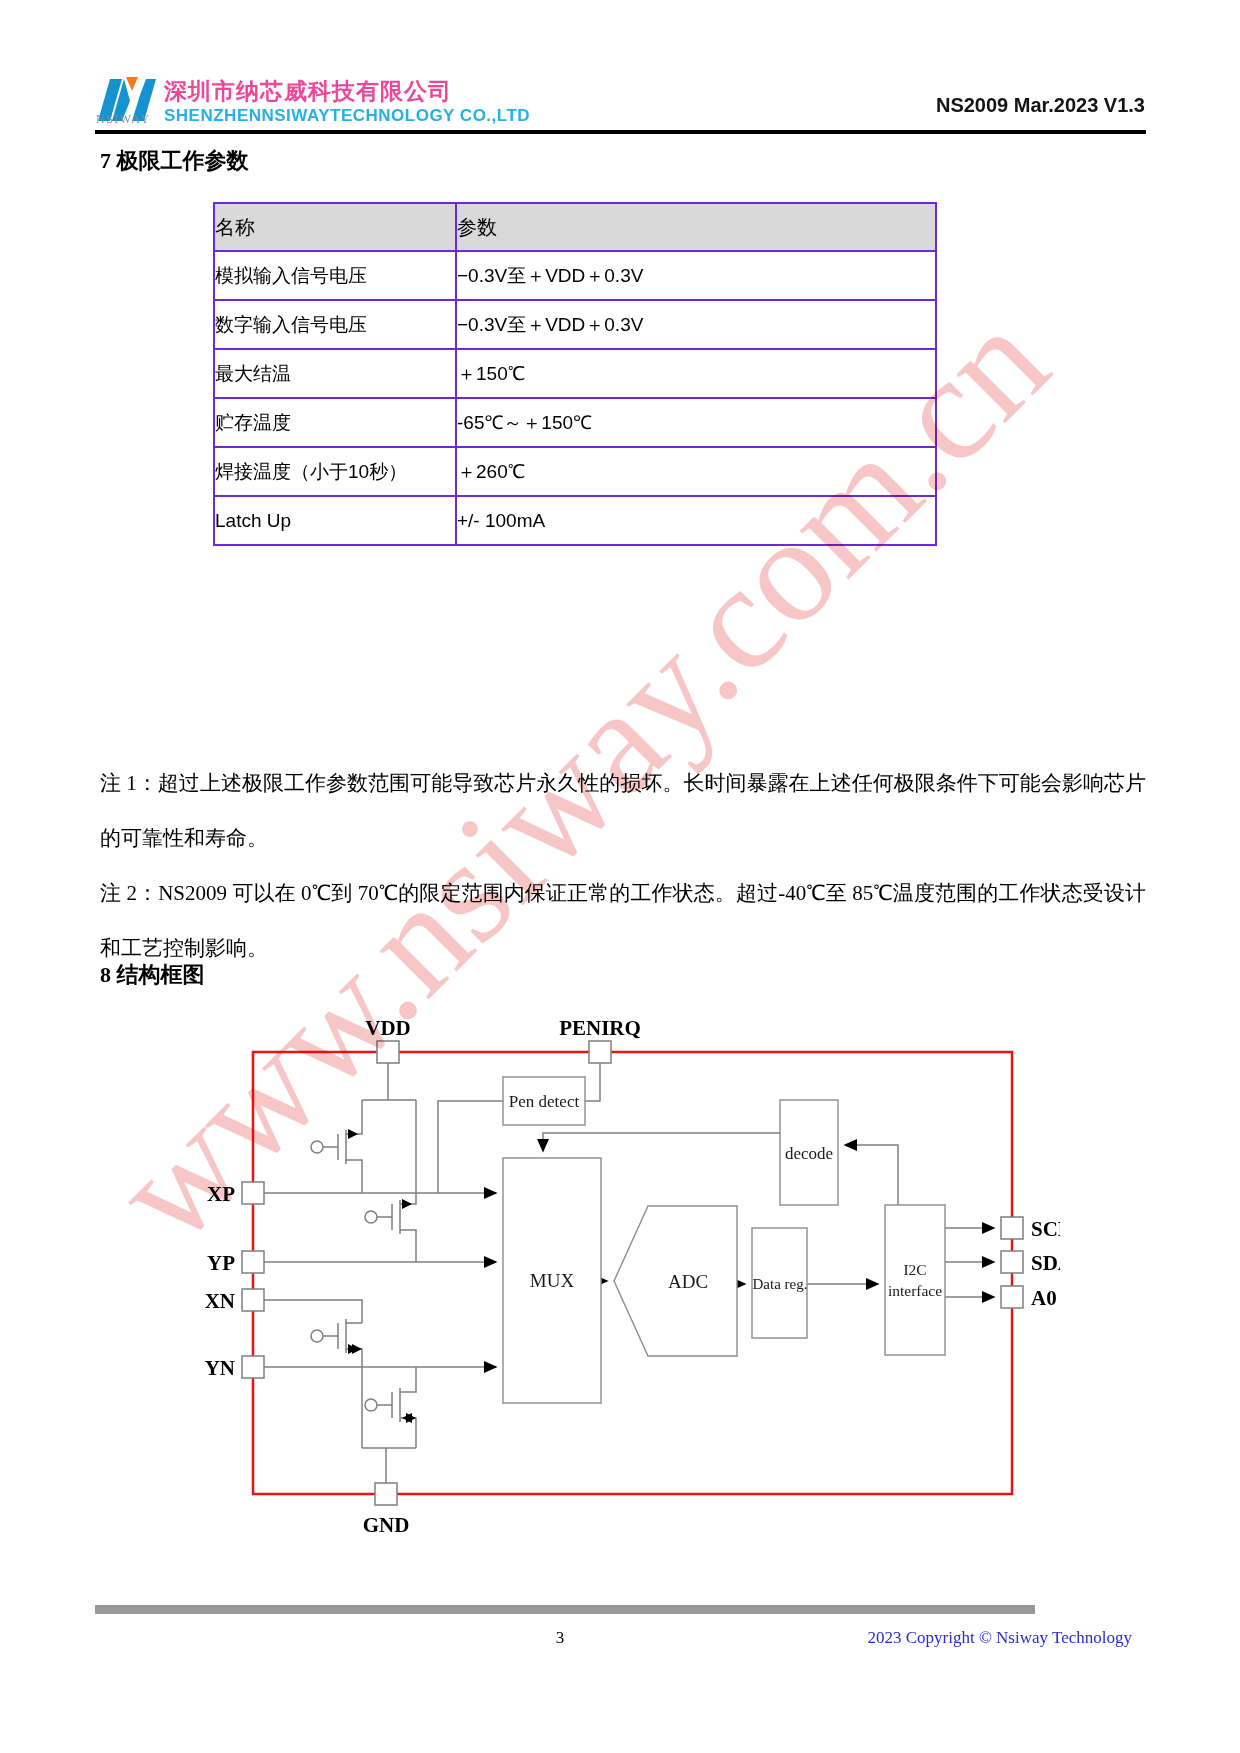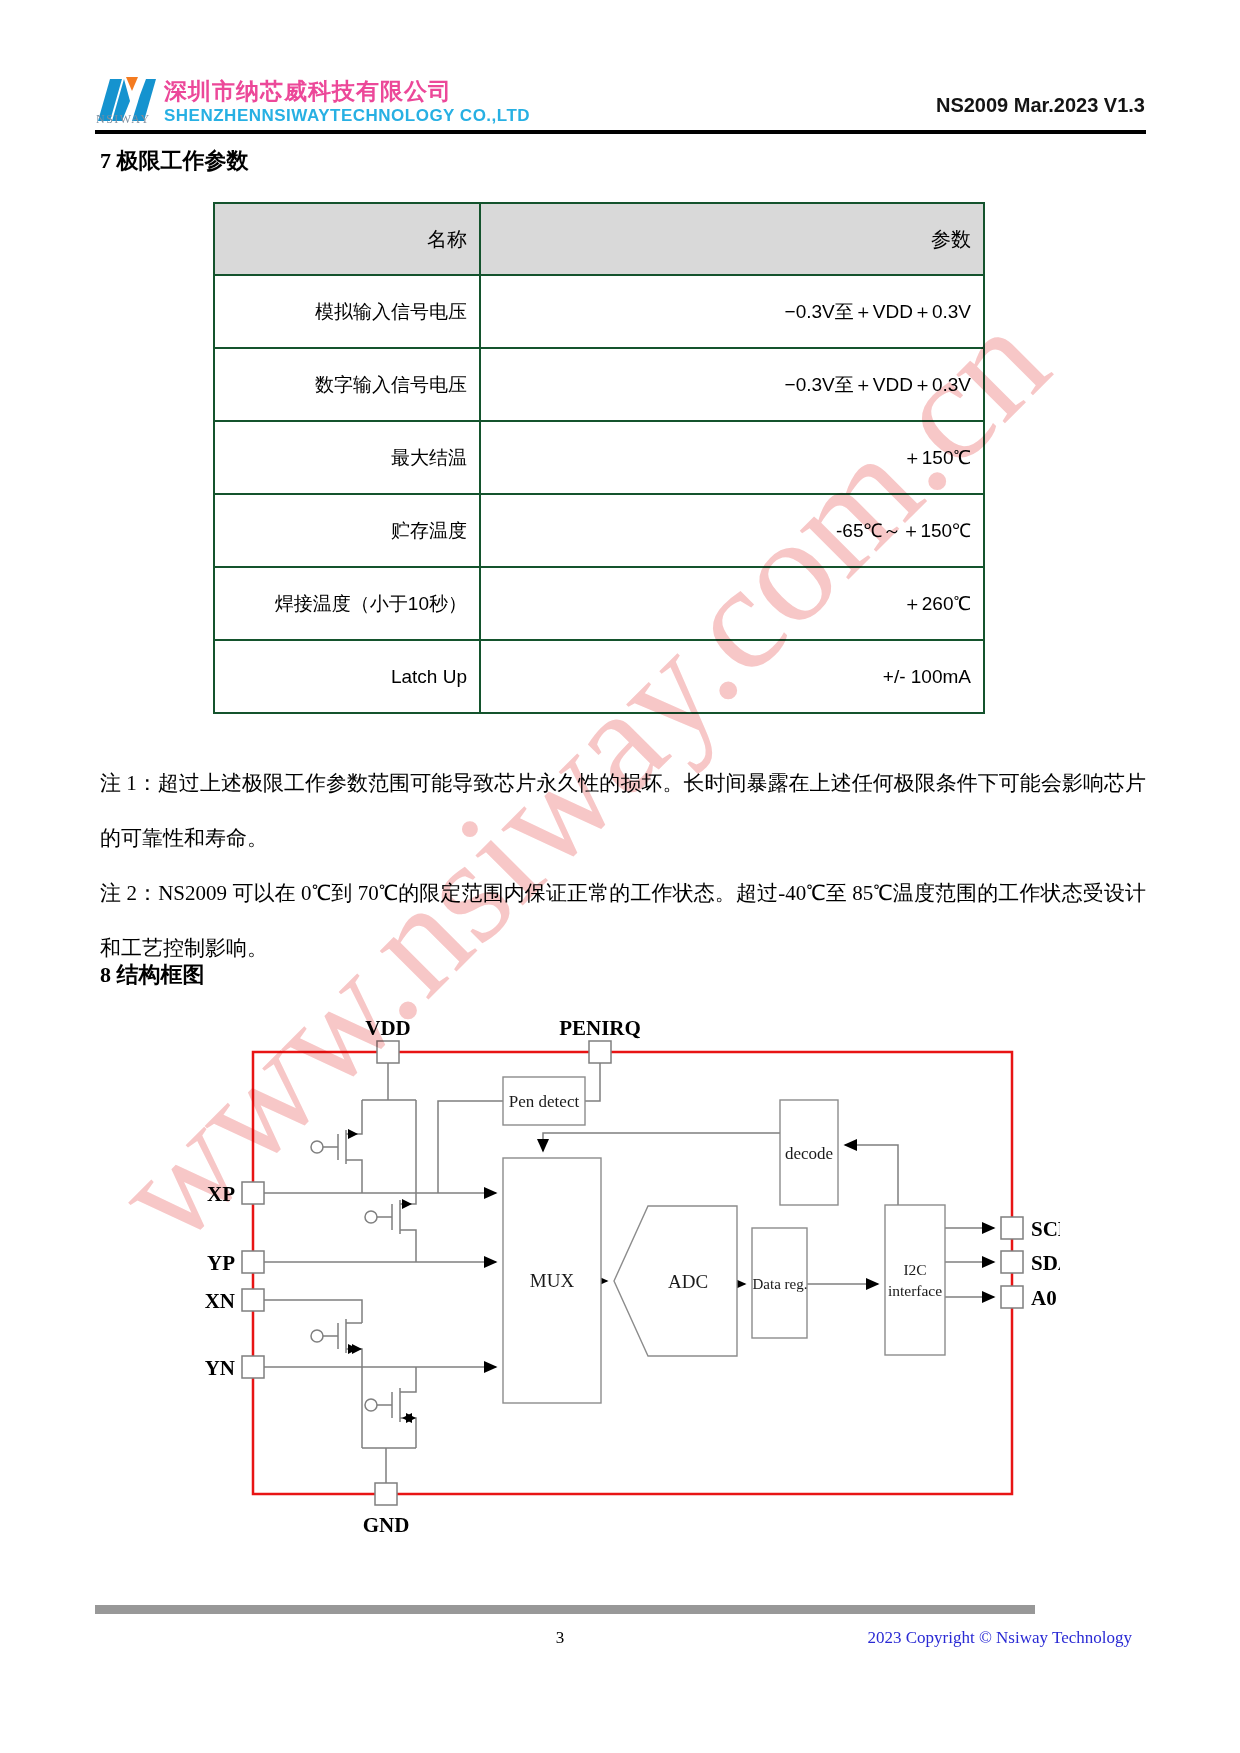--- a/index.html
+++ b/index.html
@@ -21,21 +21,21 @@
   .header-rule{position:absolute;left:95px;top:130px;width:1051px;height:4px;background:#000;}
   
   .sec-title{position:absolute;left:100px;font-size:22px;font-weight:bold;
     font-family:"Liberation Serif",serif;}
   #sec7-title{top:146px;}
   #sec8-title{top:960px;}
   
   .limits-table{position:absolute;left:213px;top:202px;border-collapse:collapse;
     font-family:"Liberation Sans",sans-serif;font-size:19px;}
   .limits-table th,.limits-table td{
-    border:2px solid #14532d;text-align:right;vertical-align:middle;padding:12px;}
+    border:2px solid #6d28d9;text-align:left;vertical-align:middle;padding:0;}
   .limits-table th{background:#d9d9d9;height:46px;font-weight:normal;font-size:20px;}
   .limits-table td{height:47px;}
   .limits-table .c-name{width:240px;}
   .limits-table .c-val{width:478px;}
   
   .notes{position:absolute;left:100px;top:756px;width:1046px;font-size:21px;
     line-height:55px;text-align:justify;}
   .notes p{margin:0;}
   
   .diagram{position:absolute;left:140px;top:1010px;}

